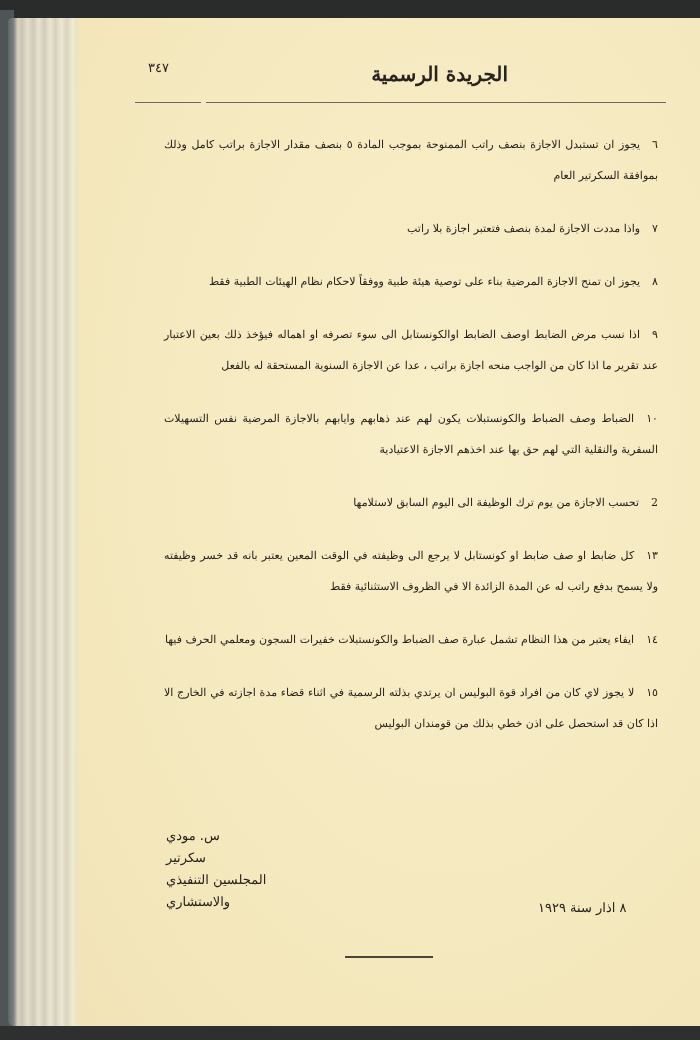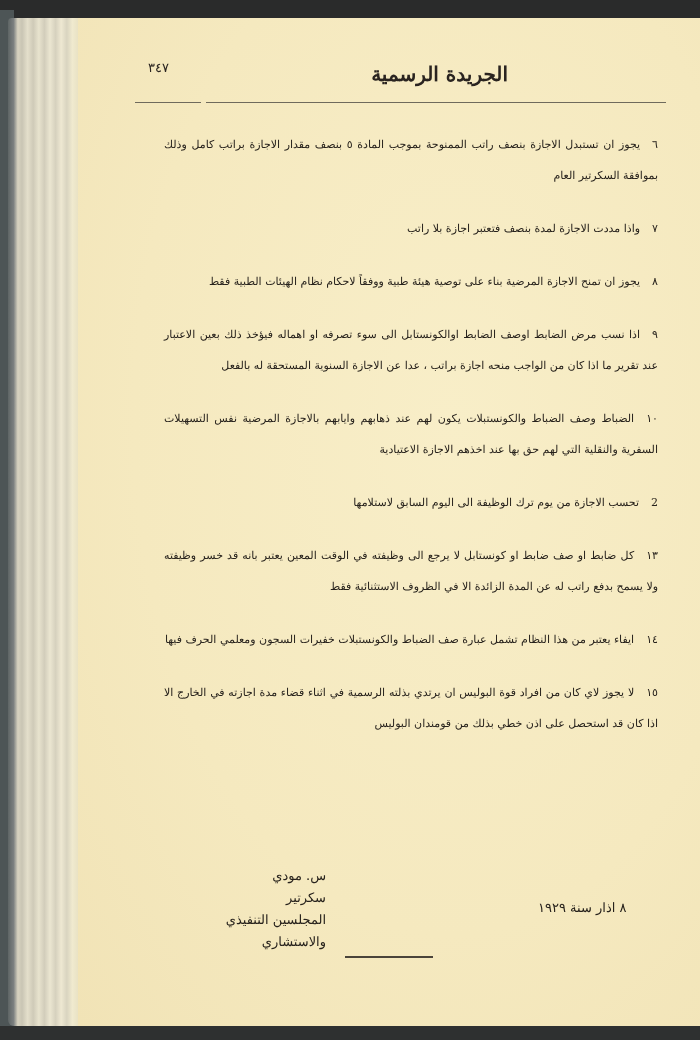--- a/index.html
+++ b/index.html
@@ -39,22 +39,22 @@
       position: absolute; top: 84px; height: 1px; background: #6f6a5c;
     }
     .content {
       position: absolute; left: 86px; top: 111px; width: 494px;
       direction: rtl; text-align: justify;
       color: #27221c; font-size: 11px; line-height: 31px;
     }
     .article { margin-bottom: 22px; }
     .art-num { display: inline-block; margin-left: 12px; }
     .footer-sig {
-      position: absolute; left: 88px; top: 847px; width: 160px;
-      text-align: right; direction: rtl;
+      position: absolute; left: 88px; top: 807px; width: 160px;
+      text-align: left; direction: rtl;
       color: #27221c; font-size: 13px; line-height: 22px;
     }
     .footer-date {
       position: absolute; left: 440px; top: 882px;
       direction: rtl; color: #27221c; font-size: 13px; margin-left: 20px;
     }
     .end-rule {
       position: absolute; left: 267px; top: 938px; width: 88px; height: 2px; background: #4a443a;
     }
     .bottom-shadow {

